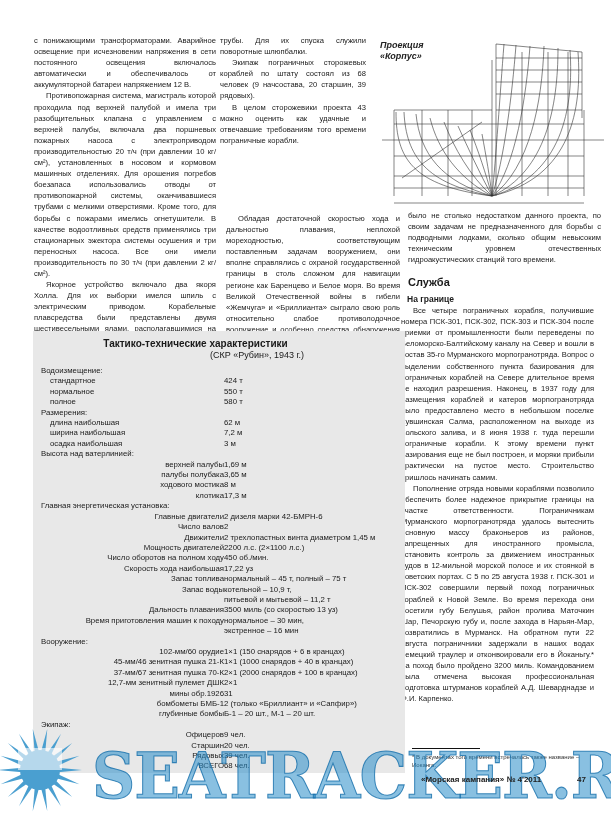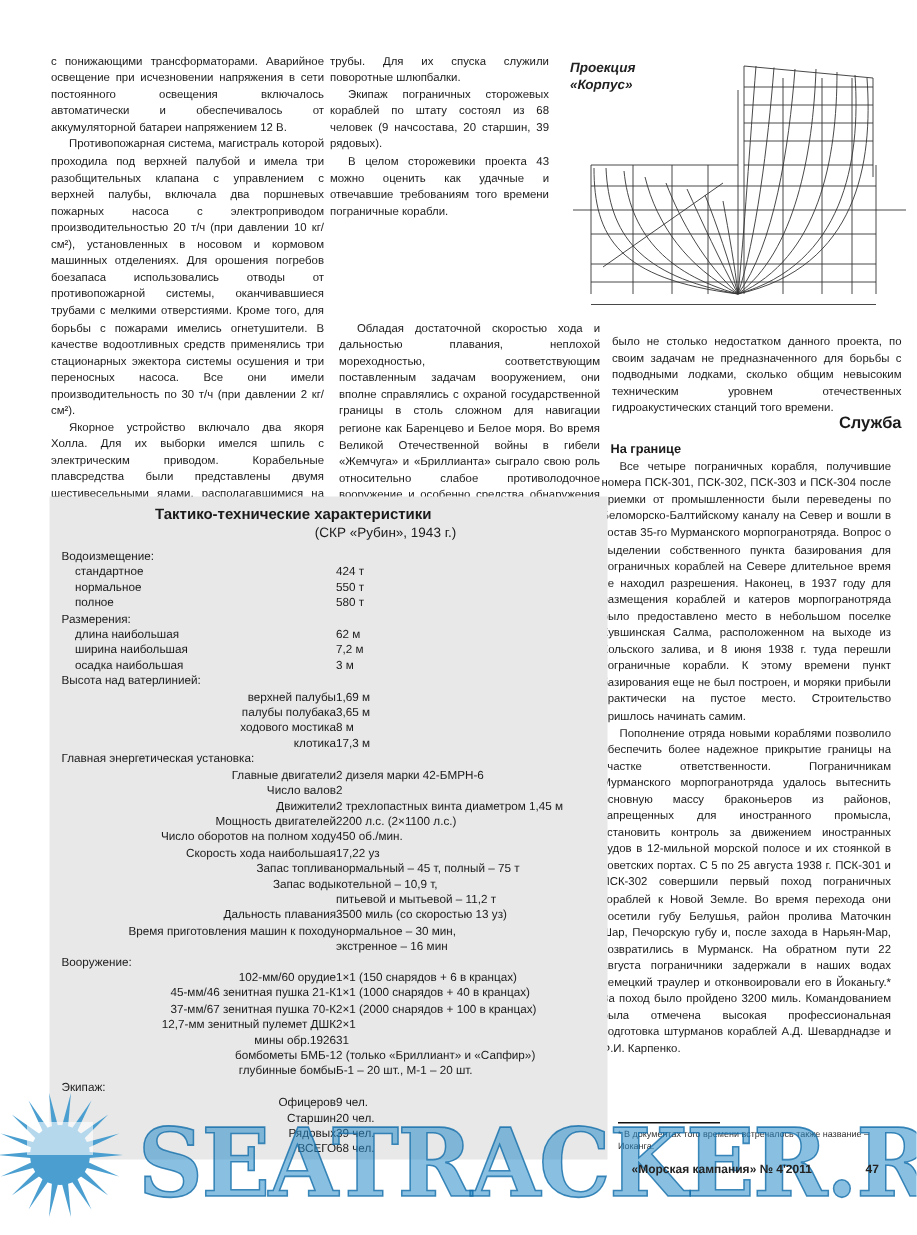--- a/index.html
+++ b/index.html
@@ -3,23 +3,23 @@
 <meta charset="utf-8">
 <style>
   html, body { margin: 0; padding: 0; background: #ffffff; }
   body { width: 611px; height: 823px; position: relative; overflow: hidden;
          font-family: "Liberation Sans", sans-serif; color: #1a1a1a; }
   .col { position: absolute; font-size: 7.6px; line-height: 11.1px; text-align: justify; }
   .col p { margin: 0; text-indent: 12px; }
   .col p.noindent { text-indent: 0; }
   #col1 { left: 34px; top: 35px; width: 182px; }
   #col2 { left: 220px; top: 35px; width: 162px; }
-  #col3top { left: 408px; top: 210px; width: 193px; margin-top: 12px; }
+  #col3top { left: 408px; top: 210px; width: 193px; }
   #col3 { left: 401px; top: 294px; width: 193px; }
-  .section-title { position: absolute; left: 408px; top: 276px; width: 193px; text-align: right;
+  .section-title { position: absolute; left: 408px; top: 276px; width: 193px; text-align: left;
                    font-weight: bold; font-size: 11px; }
   .subhead { font-weight: bold; font-size: 8.5px; text-indent: 0 !important; margin-left: 6px !important; }
 
   .figure-caption { position: absolute; left: 380px; top: 40px; font-weight: bold; font-style: italic;
                     font-size: 9px; line-height: 11px; color: #222; }
   #hull { position: absolute; left: 382px; top: 38px; width: 222px; height: 170px; }
 
   #spec-box { position: absolute; left: 33px; top: 331px; width: 372px; height: 442px;
               background: #e8e8e8; }
   .spec-title { position: absolute; left: 0; top: 7px; width: 325px; text-align: center;

